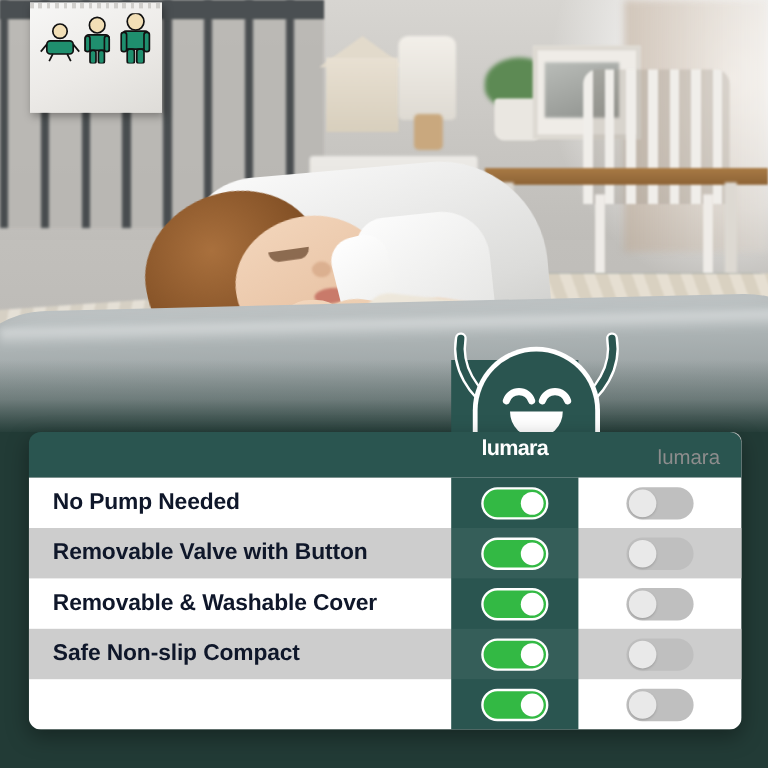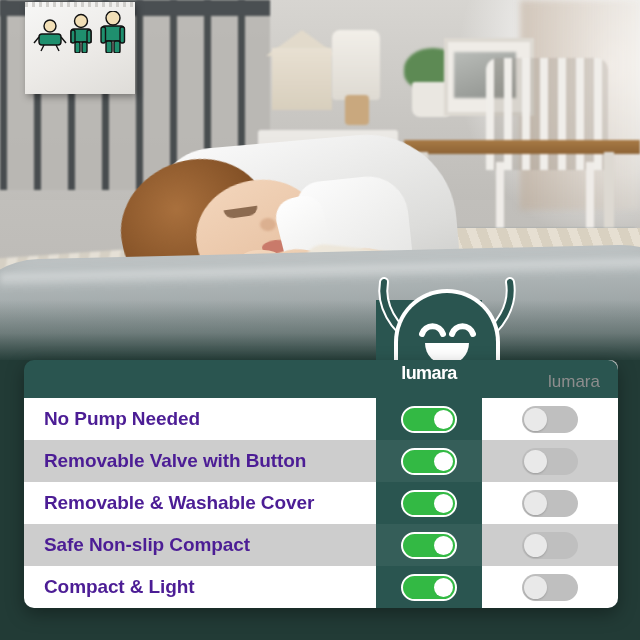--- a/index.html
+++ b/index.html
@@ -118,21 +118,21 @@
   .card{position:absolute;left:24px;top:360px;width:594px;height:248px;
         border-radius:10px;overflow:hidden;box-shadow:0 6px 18px rgba(0,0,0,.35);}
   .card-head{position:relative;height:38px;background:#2a5550;}
   .card-head .feat{position:absolute;left:20px;top:9px;color:#fff;font-size:20px;font-weight:bold;letter-spacing:.6px;}
   .card-head .other{position:absolute;left:505px;top:12px;width:90px;text-align:center;
         color:#8d8d8d;font-size:17px;}
 
   .rows{position:relative;height:210px;background:#fff;}
   .row{position:relative;height:42px;display:flex;align-items:center;}
   .row.alt{background:#cdcdcd;}
-  .row .label{padding-left:20px;font-size:19px;font-weight:bold;color:#4c1d95;letter-spacing:-.1px;}
+  .row .label{padding-left:20px;font-size:19px;font-weight:bold;color:#0f172a;letter-spacing:-.1px;}
 
   
   .col-lumara{position:absolute;left:352px;top:0;width:106px;height:210px;background:#2a5550;}
   .col-lumara .stripe{height:42px;}
   .col-lumara .stripe.alt{background:rgba(255,255,255,.055);}
   .col-other{position:absolute;left:458px;top:0;width:136px;height:210px;}
 
   .cell{height:42px;display:flex;align-items:center;justify-content:center;}
 
   .tg{width:56px;height:27px;border-radius:14px;position:relative;}
@@ -269,23 +269,20 @@
         </div>
       <div class="row alt">
           <div class="label">Removable Valve with Button</div>
         </div>
       <div class="row">
           <div class="label">Removable &amp; Washable Cover</div>
         </div>
       <div class="row alt">
           <div class="label">Safe Non-slip Compact</div>
         </div>
-      <div class="row">
-          <div class="label">Compact &amp; Light</div>
-        </div>
 
       <div class="col-lumara">
         <div class="stripe cell">
             <div class="tg on">
               <div class="knob"></div>
             </div>
           </div>
         <div class="stripe alt cell">
             <div class="tg on">
               <div class="knob"></div>

